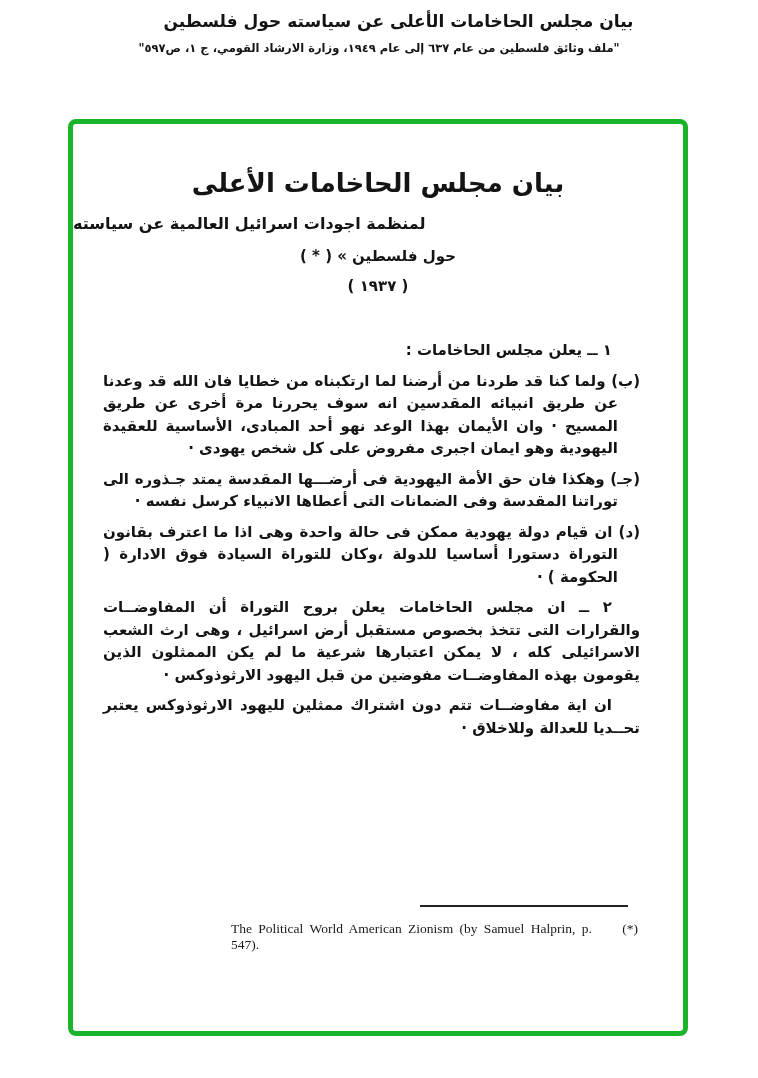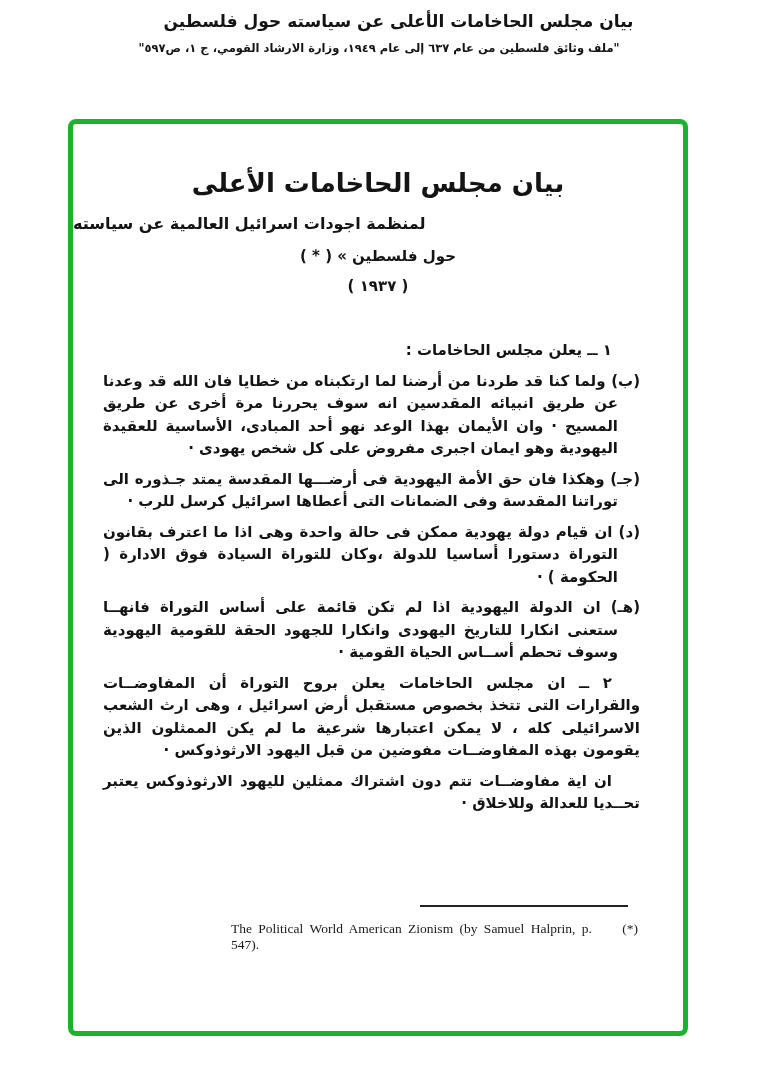--- a/index.html
+++ b/index.html
@@ -136,23 +136,22 @@
 
   <div class="doc-subtitle">لمنظمة اجودات اسرائيل العالمية عن سياسته</div>
 
   <div class="doc-subtitle2">حول فلسطين » ( * )</div>
 
   <div class="doc-year">( ١٩٣٧ )</div>
 
   <div class="doc-body">
     <p class="numbered">١ ــ يعلن مجلس الحاخامات :</p>
     <p class="lettered">(ب) ولما كنا قد طردنا من أرضنا لما ارتكبناه من خطايا فان الله قد وعدنا عن طريق انبيائه المقدسين انه سوف يحررنا مرة أخرى عن طريق المسيح · وان الأيمان بهذا الوعد نهو أحد المبادى، الأساسية للعقيدة اليهودية وهو ايمان اجبرى مفروض على كل شخص يهودى ·</p>
-    <p class="lettered">(جـ) وهكذا فان حق الأمة اليهودية فى أرضـــها المقدسة يمتد جـذوره الى توراتنا المقدسة وفى الضمانات التى أعطاها اسرائيل كرسل للرب ·</p>
+    <p class="lettered">(جـ) وهكذا فان حق الأمة اليهودية فى أرضـــها المقدسة يمتد جـذوره الى توراتنا المقدسة وفى الضمانات التى أعطاها الانبياء كرسل نفسه ·</p>
     <p class="lettered">(د) ان قيام دولة يهودية ممكن فى حالة واحدة وهى اذا ما اعترف بقانون التوراة دستورا أساسيا للدولة ،وكان للتوراة السيادة فوق الادارة ( الحكومة ) ·</p>
-    <p class="lettered">(هـ) ان الدولة اليهودية اذا لم تكن قائمة على أساس التوراة فانهــا ستعنى انكارا للتاريخ اليهودى وانكارا للجهود الحقة للقومية اليهودية وسوف تحطم أســاس الحياة القومية ·</p>
     <p class="numbered">٢ ــ ان مجلس الحاخامات يعلن بروح التوراة أن المفاوضــات والقرارات التى تتخذ بخصوص مستقبل أرض اسرائيل ، وهى ارث الشعب الاسرائيلى كله ، لا يمكن اعتبارها شرعية ما لم يكن الممثلون الذين يقومون بهذه المفاوضــات مفوضين من قبل اليهود الارثوذوكس ·</p>
     <p class="numbered">ان اية مفاوضــات تتم دون اشتراك ممثلين لليهود الارثوذوكس يعتبر تحــديا للعدالة وللاخلاق ·</p>
   </div>
 
   <div class="footnote-rule"></div>
 
   <div class="footnote-row">
     <span class="fn-text">The Political World American Zionism (by Samuel Halprin, p. 547).</span>
     <span class="fn-marker">(*)</span>
   </div>

